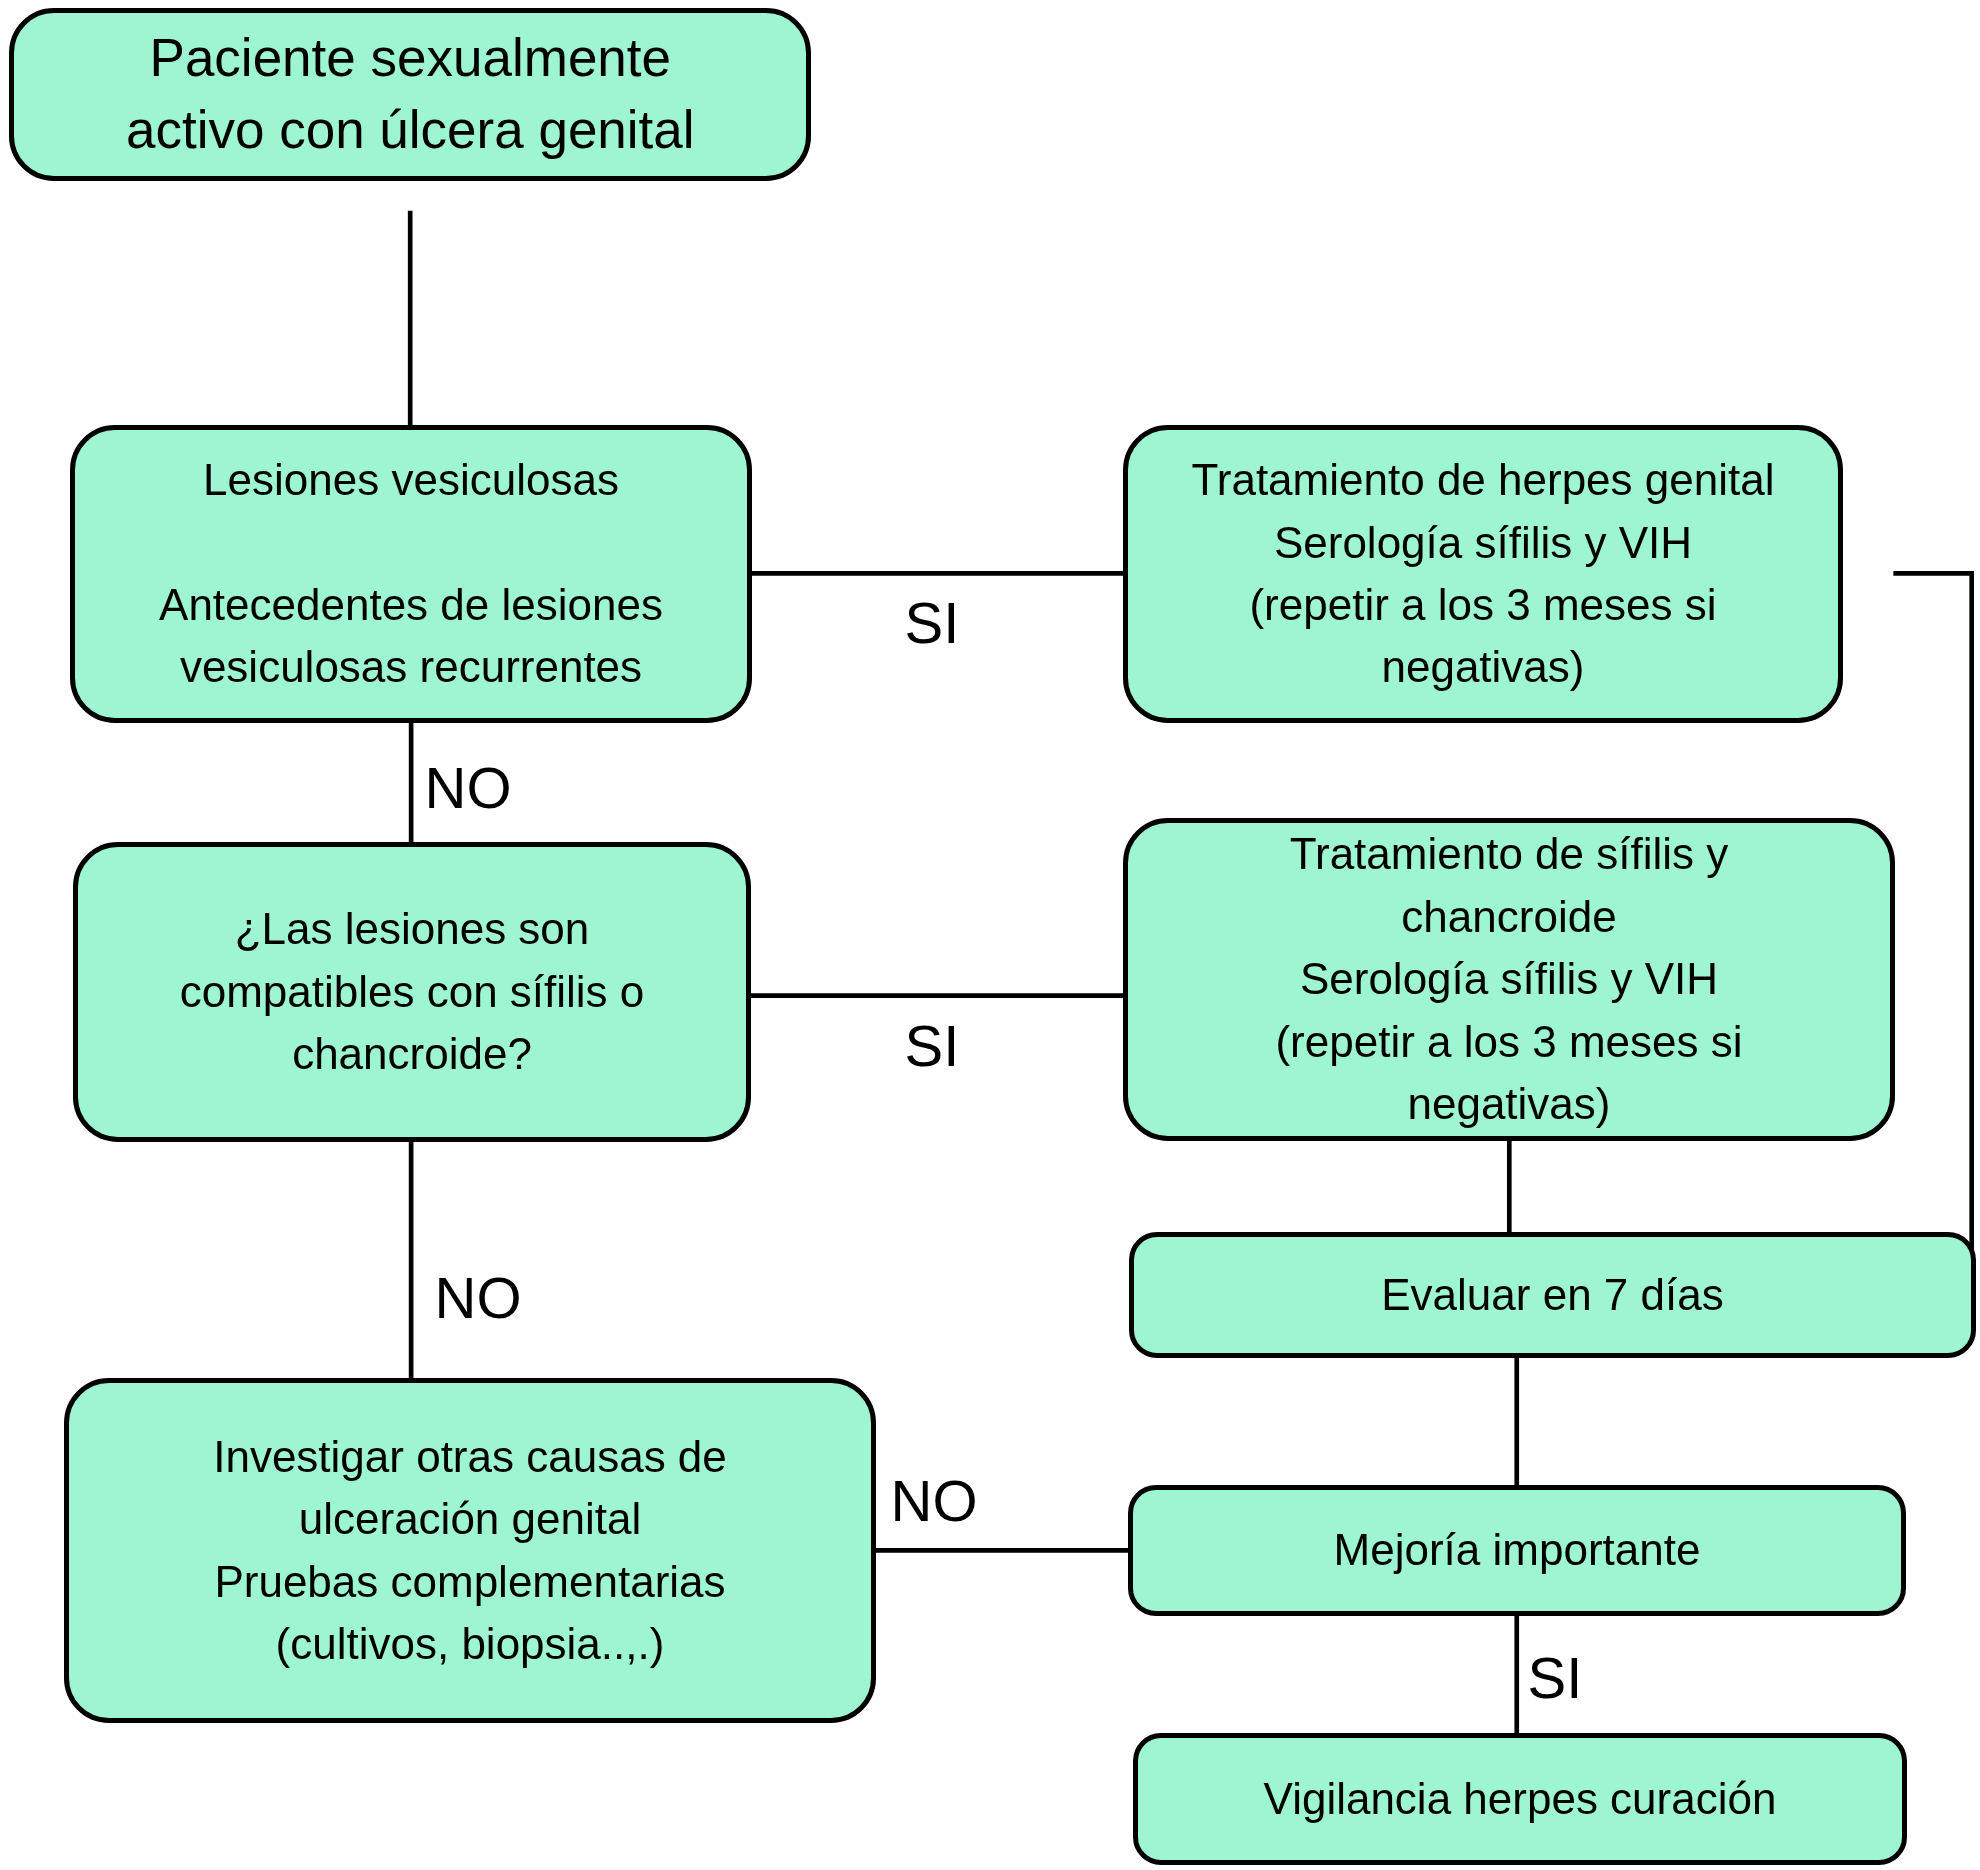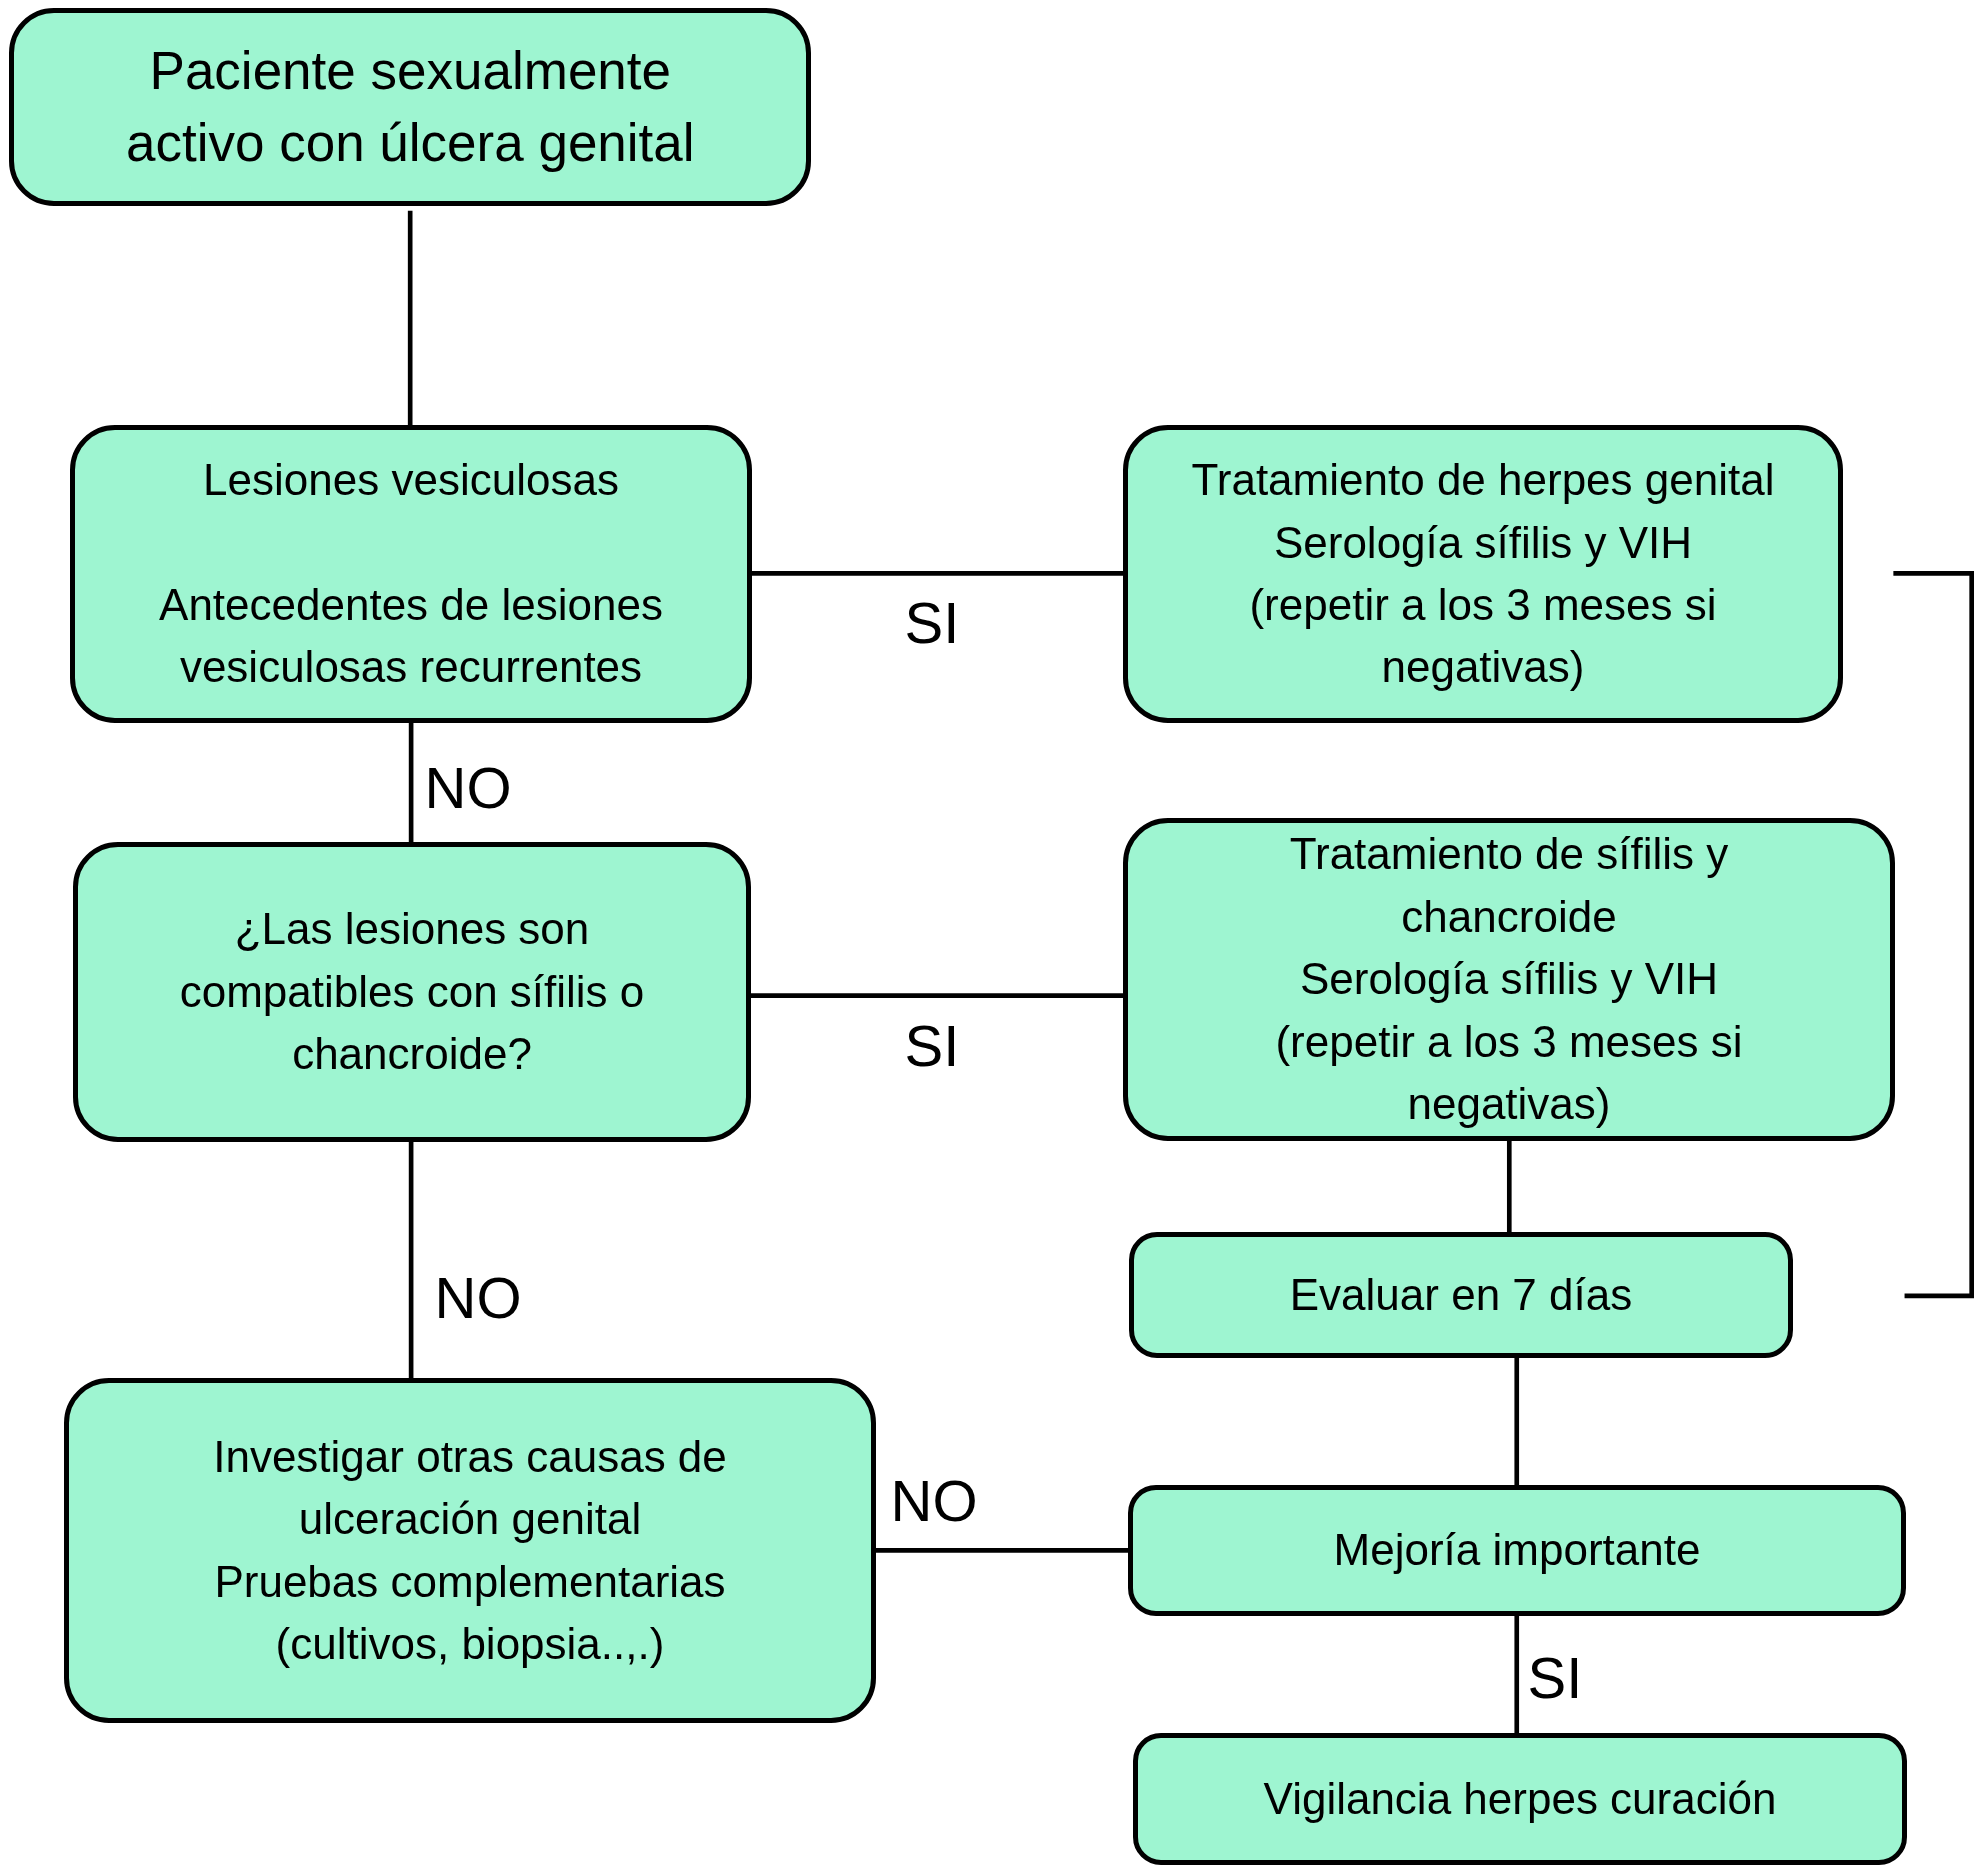--- a/index.html
+++ b/index.html
@@ -76,21 +76,21 @@
       <line x1="1619" y1="1223" x2="1619" y2="1326"></line>
 
       <line x1="1627" y1="1455" x2="1627" y2="1597"></line>
 
       <line x1="816" y1="1663" x2="1214" y2="1663"></line>
 
       <line x1="1627" y1="1731" x2="1627" y2="1863"></line>
     </g>
   </svg>
 
-  <div class="node title" style="left:9.3px; top:7.5px; width:802px; height:198px;">Paciente sexualmente
+  <div class="node title" style="left:9.3px; top:7.5px; width:802px; height:173px;">Paciente sexualmente
 activo con úlcera genital</div>
 
   <div class="node" style="left:70px; top:425px; width:682px; height:298px;">Lesiones vesiculosas
 
 Antecedentes de lesiones
 vesiculosas recurrentes</div>
 
   <div class="node" style="left:1123px; top:425px; width:720px; height:298px;">Tratamiento de herpes genital
 Serología sífilis y VIH
 (repetir a los 3 meses si
@@ -99,21 +99,21 @@
   <div class="node" style="left:73px; top:842px; width:678px; height:300px;">¿Las lesiones son
 compatibles con sífilis o
 chancroide?</div>
 
   <div class="node" style="left:1123px; top:818px; width:772px; height:323px;">Tratamiento de sífilis y
 chancroide
 Serología sífilis y VIH
 (repetir a los 3 meses si
 negativas)</div>
 
-  <div class="node small" style="left:1129px; top:1232px; width:664px; height:126px;">Evaluar en 7 días</div>
+  <div class="node small" style="left:1129px; top:1232px; width:847px; height:126px;">Evaluar en 7 días</div>
 
   <div class="node" style="left:64px; top:1378px; width:812px; height:345px;">Investigar otras causas de
 ulceración genital
 Pruebas complementarias
 (cultivos, biopsia..,.)</div>
 
   <div class="node small" style="left:1128px; top:1485px; width:778px; height:131px;">Mejoría importante</div>
 
   <div class="node small" style="left:1133px; top:1733px; width:774px; height:132px;">Vigilancia herpes curación</div>
 

